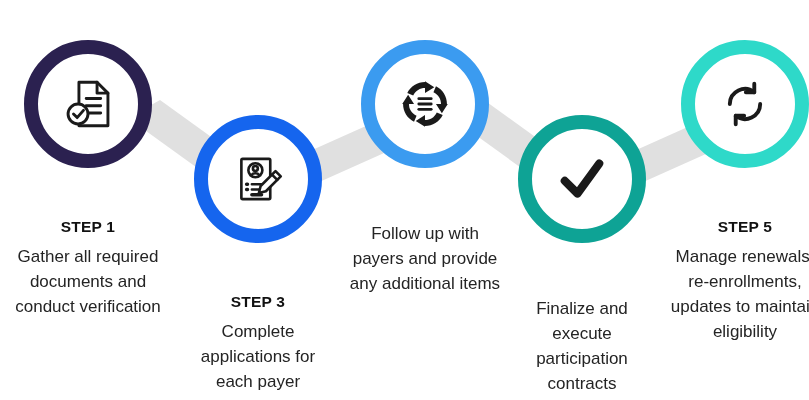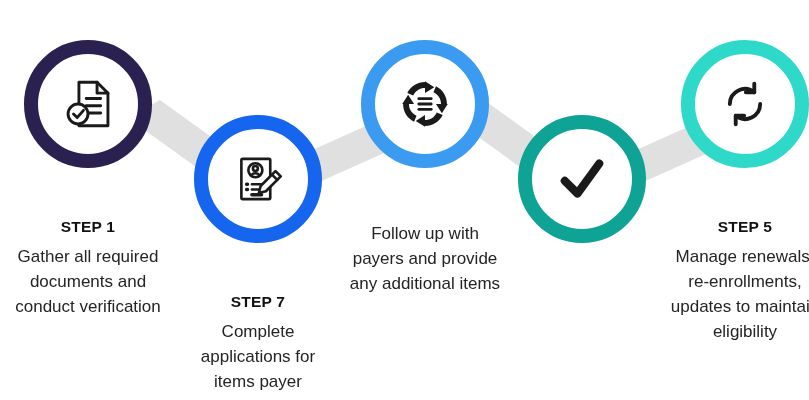--- a/index.html
+++ b/index.html
@@ -124,22 +124,22 @@
           <path d="M24.5 27.5 a5.5 5 0 0 1 9 0"></path>
           <path d="M19 38 h1 M19 44 h1" stroke-width="4"></path>
           <path d="M25 38 h14 M25 44 h14"></path>
           <path d="M25 50 h11" stroke-width="4"></path>
           <path d="M52 23 l6 6 l-17 17 l-8 2 l2 -8 Z" fill="#ffffff"></path>
           <path d="M48 27 l6 6"></path>
         </svg>
       </span>
     </div>
     <div class="label-block">
-      <p class="step-title">STEP 7</p>
-      <p class="step-desc">Complete applications for items payer</p>
+      <p class="step-title">STEP 3</p>
+      <p class="step-desc">Complete applications for each payer</p>
     </div>
   </div>
 
   <div class="node" id="node-3">
     <div class="circle" style="border-width:14px; border-color:#3b9bf0;">
       <span class="icon-wrap">
         <svg width="54" height="54" viewBox="0 0 64 64" fill="#1a1a1a">
           <path d="M32 6 c-9 0-17 5-21 13 l7 3 c3-6 8-9 14-9 v6 l11-7 -11-7 Z"></path>
           <path d="M32 58 c9 0 17-5 21-13 l-7-3 c-3 6-8 9-14 9 v-6 l-11 7 11 7 Z"></path>
           <path d="M6 32 c0 9 5 17 13 21 l3-7 c-6-3-9-8-9-14 h6 l-7-11 -7 11 Z"></path>
@@ -157,20 +157,21 @@
 
   <div class="node" id="node-4">
     <div class="circle" style="border-width:14px; border-color:#0ea395;">
       <span class="icon-wrap">
         <svg width="58" height="58" viewBox="0 0 64 64" fill="none" stroke="#1a1a1a" stroke-width="9" stroke-linecap="round" stroke-linejoin="round">
           <path d="M13 34 l14 14 l24 -33"></path>
         </svg>
       </span>
     </div>
     <div class="label-block">
+      <p class="step-desc">Finalize and execute participation contracts</p>
     </div>
   </div>
 
   <div class="node" id="node-5">
     <div class="circle" style="border-width:14px; border-color:#2ed9c9;">
       <span class="icon-wrap">
         <svg width="54" height="54" viewBox="0 0 64 64" fill="none" stroke="#1a1a1a" stroke-width="4.6" stroke-linecap="round" stroke-linejoin="round">
           <path d="M50 32 a18 18 0 0 1 -29 14"></path>
           <path d="M14 32 a18 18 0 0 1 29 -14"></path>
           <path d="M43 8 v10 h-10" stroke-linejoin="round"></path>

